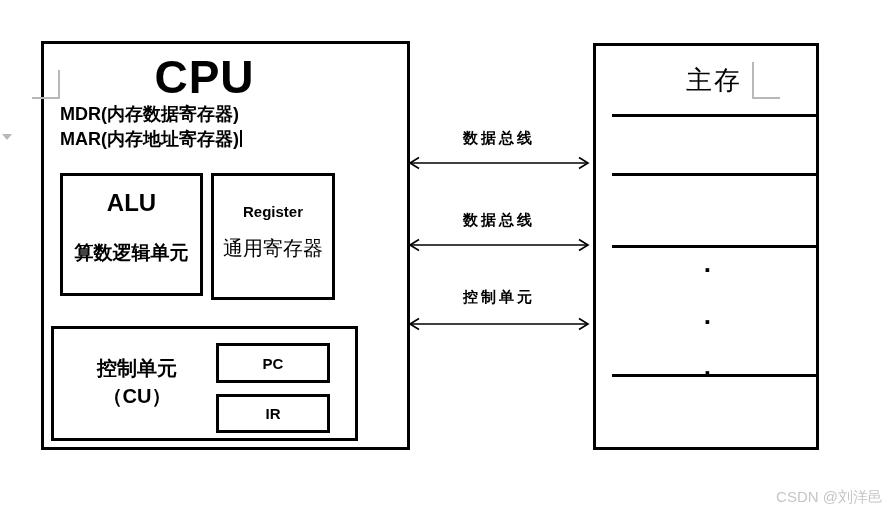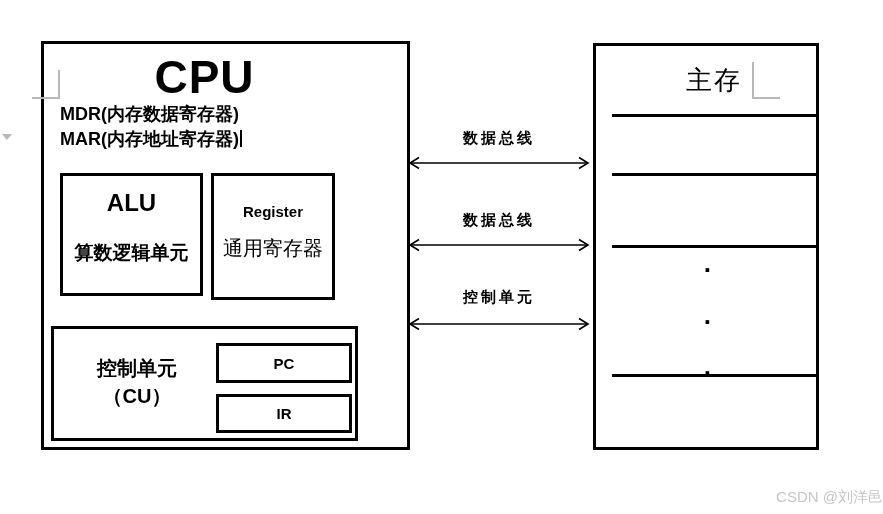--- a/index.html
+++ b/index.html
@@ -61,21 +61,21 @@
     position: absolute; left: 7px; top: 282px;
     width: 307px; height: 115px;
     border: 3px solid var(--line);
   }
   .cu-label {
     position: absolute; left: 8px; top: 25px; width: 150px;
     text-align: center;
     font-size: 20px; font-weight: bold; line-height: 28px;
   }
   .pc-box, .ir-box {
-    position: absolute; left: 162px; width: 136px;
+    position: absolute; left: 162px; width: 114px;
     border: 3px solid var(--line);
     display: flex; align-items: center; justify-content: center;
     font-size: 15px; font-weight: bold;
   }
   .pc-box { top: 14px; height: 40px; }
   .ir-box { top: 65px; height: 39px; }
 
   
   .bus-label {
     position: absolute; left: 408px; width: 182px;

